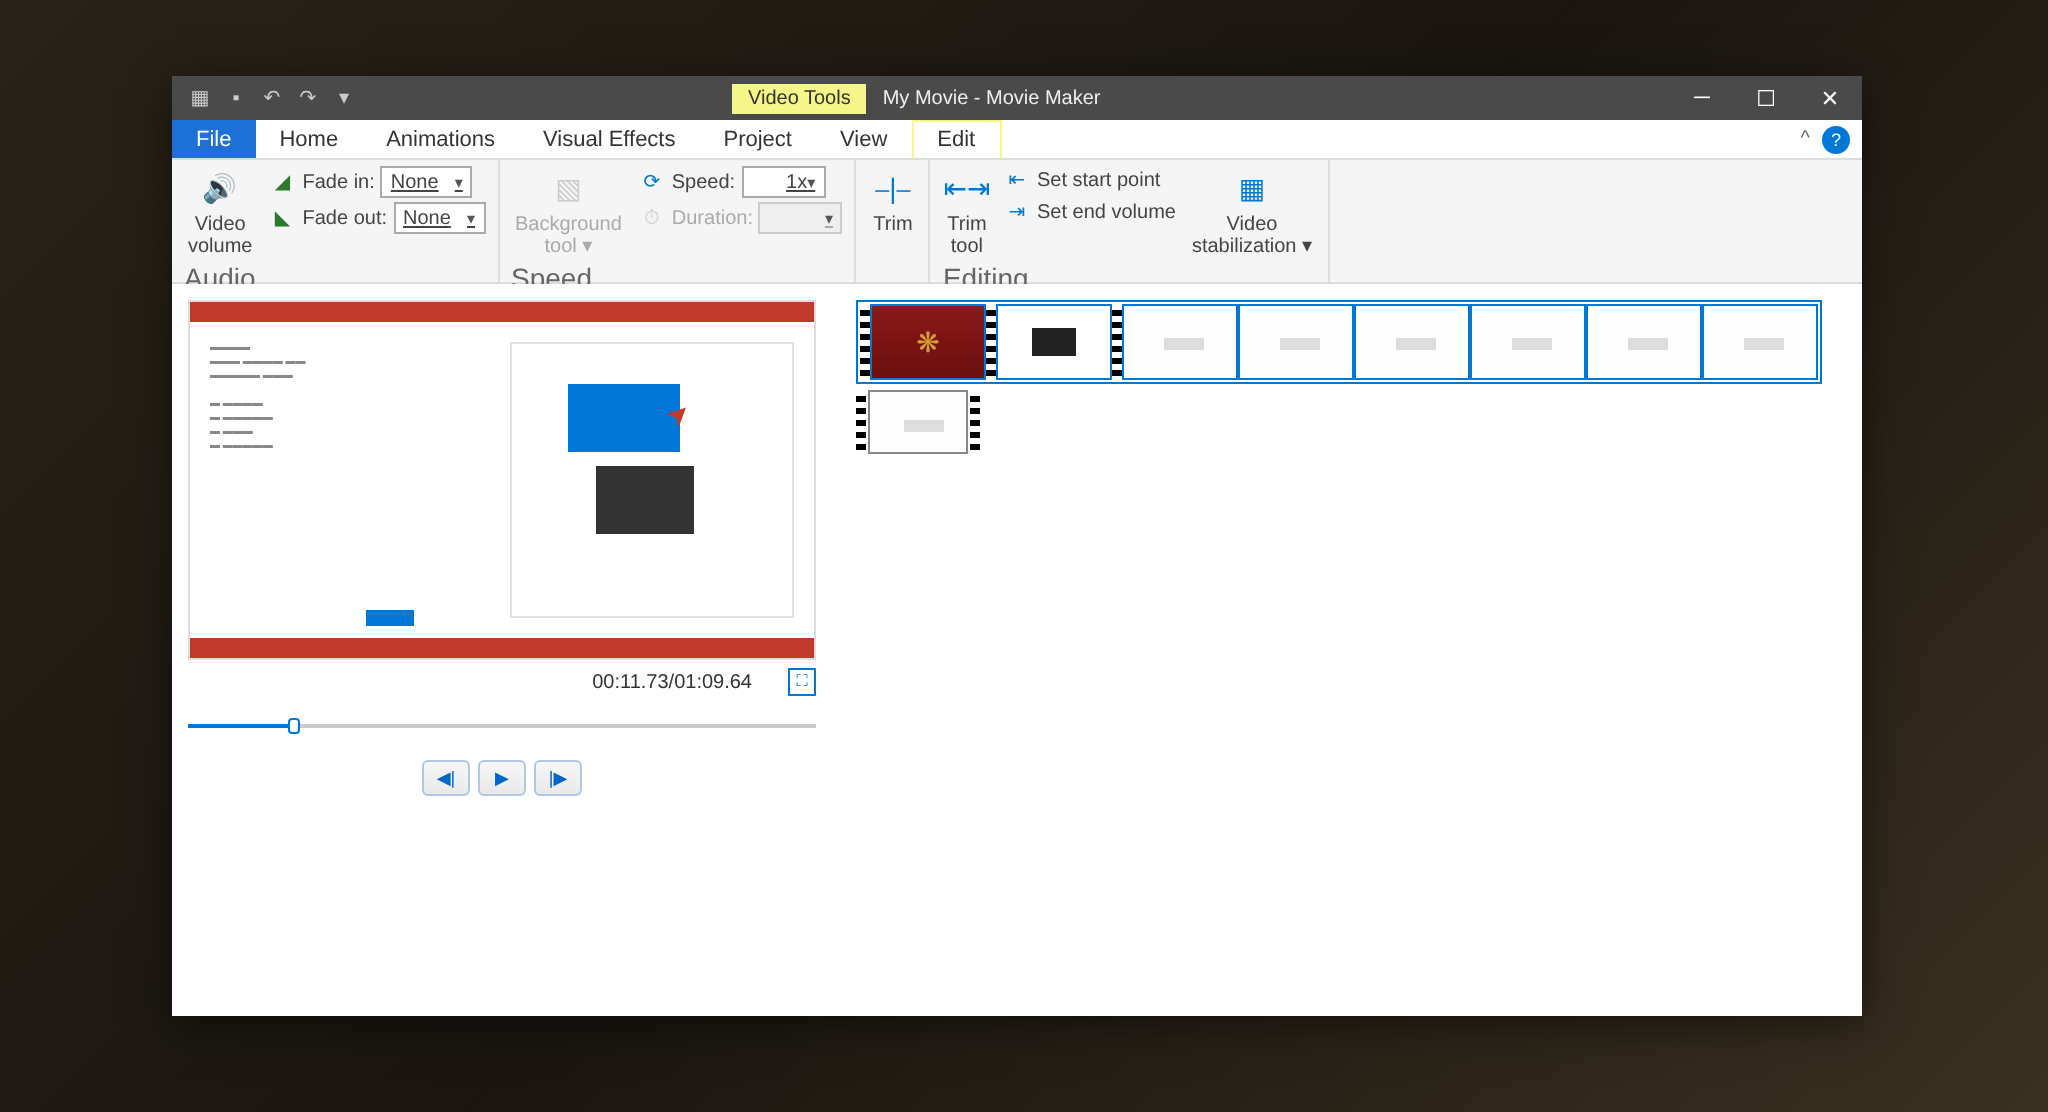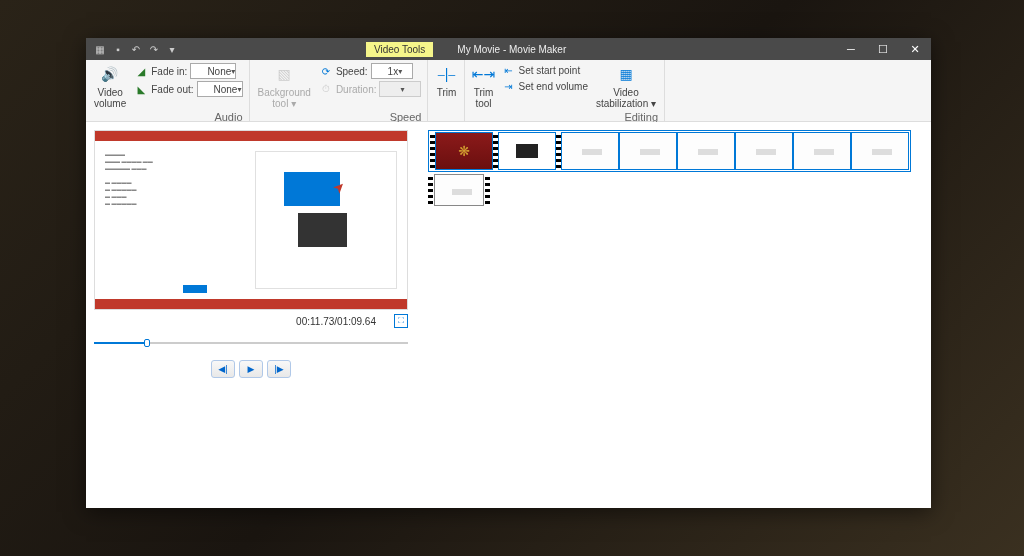--- a/index.html
+++ b/index.html
@@ -2,45 +2,45 @@
 <html><head>
 <meta charset="utf-8">
 <style>
 * { margin: 0; padding: 0; box-sizing: border-box; font-family: "Segoe UI", Tahoma, sans-serif; }
 body { background: linear-gradient(135deg, #2a2318 0%, #1a1510 50%, #3a3020 100%); width: 1024px; height: 556px; overflow: hidden; position: relative; }
 .window { position: absolute; left: 86px; top: 38px; width: 845px; height: 470px; background: #fff; box-shadow: 0 4px 20px rgba(0,0,0,0.5); display: flex; flex-direction: column; }
 .titlebar { height: 22px; background: #4a4a4a; display: flex; align-items: center; color: #fff; font-size: 10px; }
 .qat { display: flex; align-items: center; gap: 6px; padding: 0 8px; }
 .qat-icon { width: 12px; height: 12px; display: flex; align-items: center; justify-content: center; font-size: 10px; color: #ccc; }
 .tooltab { background: #f5f58a; color: #333; padding: 2px 8px; font-size: 10px; margin-left: 180px; }
-.title { margin-left: 24px; color: #eee; }
+.title { margin-left: 8px; color: #eee; }
 .winbtns { margin-left: auto; display: flex; }
 .winbtn { width: 32px; height: 22px; display: flex; align-items: center; justify-content: center; color: #fff; font-size: 11px; }
 .tabs { height: 20px; background: #fff; border-bottom: 1px solid #ddd; display: flex; align-items: stretch; font-size: 11px; }
 .tab { padding: 2px 12px; color: #333; display: flex; align-items: center; cursor: pointer; }
 .tab.file { background: #1e6fd6; color: #fff; }
 .tab.edit { background: #fff; border: 1px solid #f5f58a; border-bottom: none; color: #333; }
 .tabs-spacer { flex: 1; }
 .help-icon { width: 14px; height: 14px; border-radius: 50%; background: #0078d7; color: #fff; font-size: 9px; display: flex; align-items: center; justify-content: center; margin-right: 6px; align-self: center; }
 .collapse-icon { font-size: 10px; color: #666; margin-right: 6px; align-self: center; }
 .ribbon { height: 62px; background: #f5f5f5; border-bottom: 1px solid #ddd; display: flex; font-size: 10px; color: #444; }
 .rgroup { border-right: 1px solid #ddd; padding: 3px 6px; display: flex; flex-direction: column; justify-content: space-between; }
-.rgroup-label { text-align: right; font-size: 11px; color: #666; }
+.rgroup-label { text-align: left; font-size: 14px; color: #666; }
 .rgroup-body { display: flex; gap: 6px; flex: 1; align-items: flex-start; }
 .bigbtn { display: flex; flex-direction: column; align-items: center; gap: 2px; padding: 2px; cursor: pointer; text-align: center; line-height: 1.1; }
 .bigbtn .ico { width: 20px; height: 20px; display: flex; align-items: center; justify-content: center; font-size: 14px; color: #2a7a2a; }
 .bigbtn.disabled { color: #aaa; }
 .bigbtn.disabled .ico { color: #ccc; }
 .smallrow { display: flex; align-items: center; gap: 3px; margin-bottom: 2px; }
 .smallrow .ico { width: 14px; height: 14px; font-size: 10px; color: #2a7a2a; display: flex; align-items: center; justify-content: center; }
 .smallrow.disabled { color: #aaa; }
 .smallrow.disabled .ico { color: #ccc; }
-.combobox { border: 1px solid #aaa; background: #fff; height: 16px; width: 46px; font-size: 10px; padding: 0 16px; display: flex; align-items: center; justify-content: space-between; }
+.combobox { border: 1px solid #aaa; background: #fff; height: 16px; width: 46px; font-size: 10px; padding: 0 4px; display: flex; align-items: center; justify-content: space-between; text-decoration: underline; }
 .combobox::after { content: "▾"; font-size: 8px; color: #555; }
-.combobox.wide { width: 42px; }
+.combobox.wide { width: 42px; justify-content: flex-end; }
 .combobox.disabled { background: #eee; border-color: #ccc; color: #aaa; }
 .content { flex: 1; display: flex; background: #fff; }
 .preview-pane { width: 330px; padding: 8px; display: flex; flex-direction: column; }
 .preview-video { width: 100%; height: 180px; background: #fff; border: 1px solid #ddd; position: relative; overflow: hidden; }
 .preview-video .redbar-top { position: absolute; top: 0; left: 0; right: 0; height: 10px; background: #c0392b; }
 .preview-video .redbar-bot { position: absolute; bottom: 0; left: 0; right: 0; height: 10px; background: #c0392b; }
 .preview-video .pv-body { position: absolute; top: 20px; left: 10px; right: 10px; bottom: 20px; display: flex; gap: 10px; }
 .pv-text { flex: 1; font-size: 5px; color: #888; line-height: 1.4; }
 .pv-box { flex: 1; background: #fff; border: 1px solid #e0e0e0; position: relative; }
 .pv-box::before { content: ""; position: absolute; left: 20%; top: 15%; width: 40%; height: 25%; background: #0078d7; }
@@ -92,20 +92,32 @@
     </div>
     <div class="tooltab">Video Tools</div>
     <div class="title">My Movie - Movie Maker</div>
     <div class="winbtns">
       <div class="winbtn">─</div>
       <div class="winbtn">☐</div>
       <div class="winbtn">✕</div>
     </div>
   </div>
 
+  <div class="tabs">
+    <div class="tab file">File</div>
+    <div class="tab">Home</div>
+    <div class="tab">Animations</div>
+    <div class="tab">Visual Effects</div>
+    <div class="tab">Project</div>
+    <div class="tab">View</div>
+    <div class="tab edit">Edit</div>
+    <div class="tabs-spacer"></div>
+    <span class="collapse-icon">^</span>
+    <span class="help-icon">?</span>
+  </div>
 
   <div class="ribbon">
     <div class="rgroup">
       <div class="rgroup-body">
         <div class="bigbtn">
           <span class="ico">🔊</span>
           <span style="white-space:pre-line">Video
 volume</span>
         </div>
         <div>

